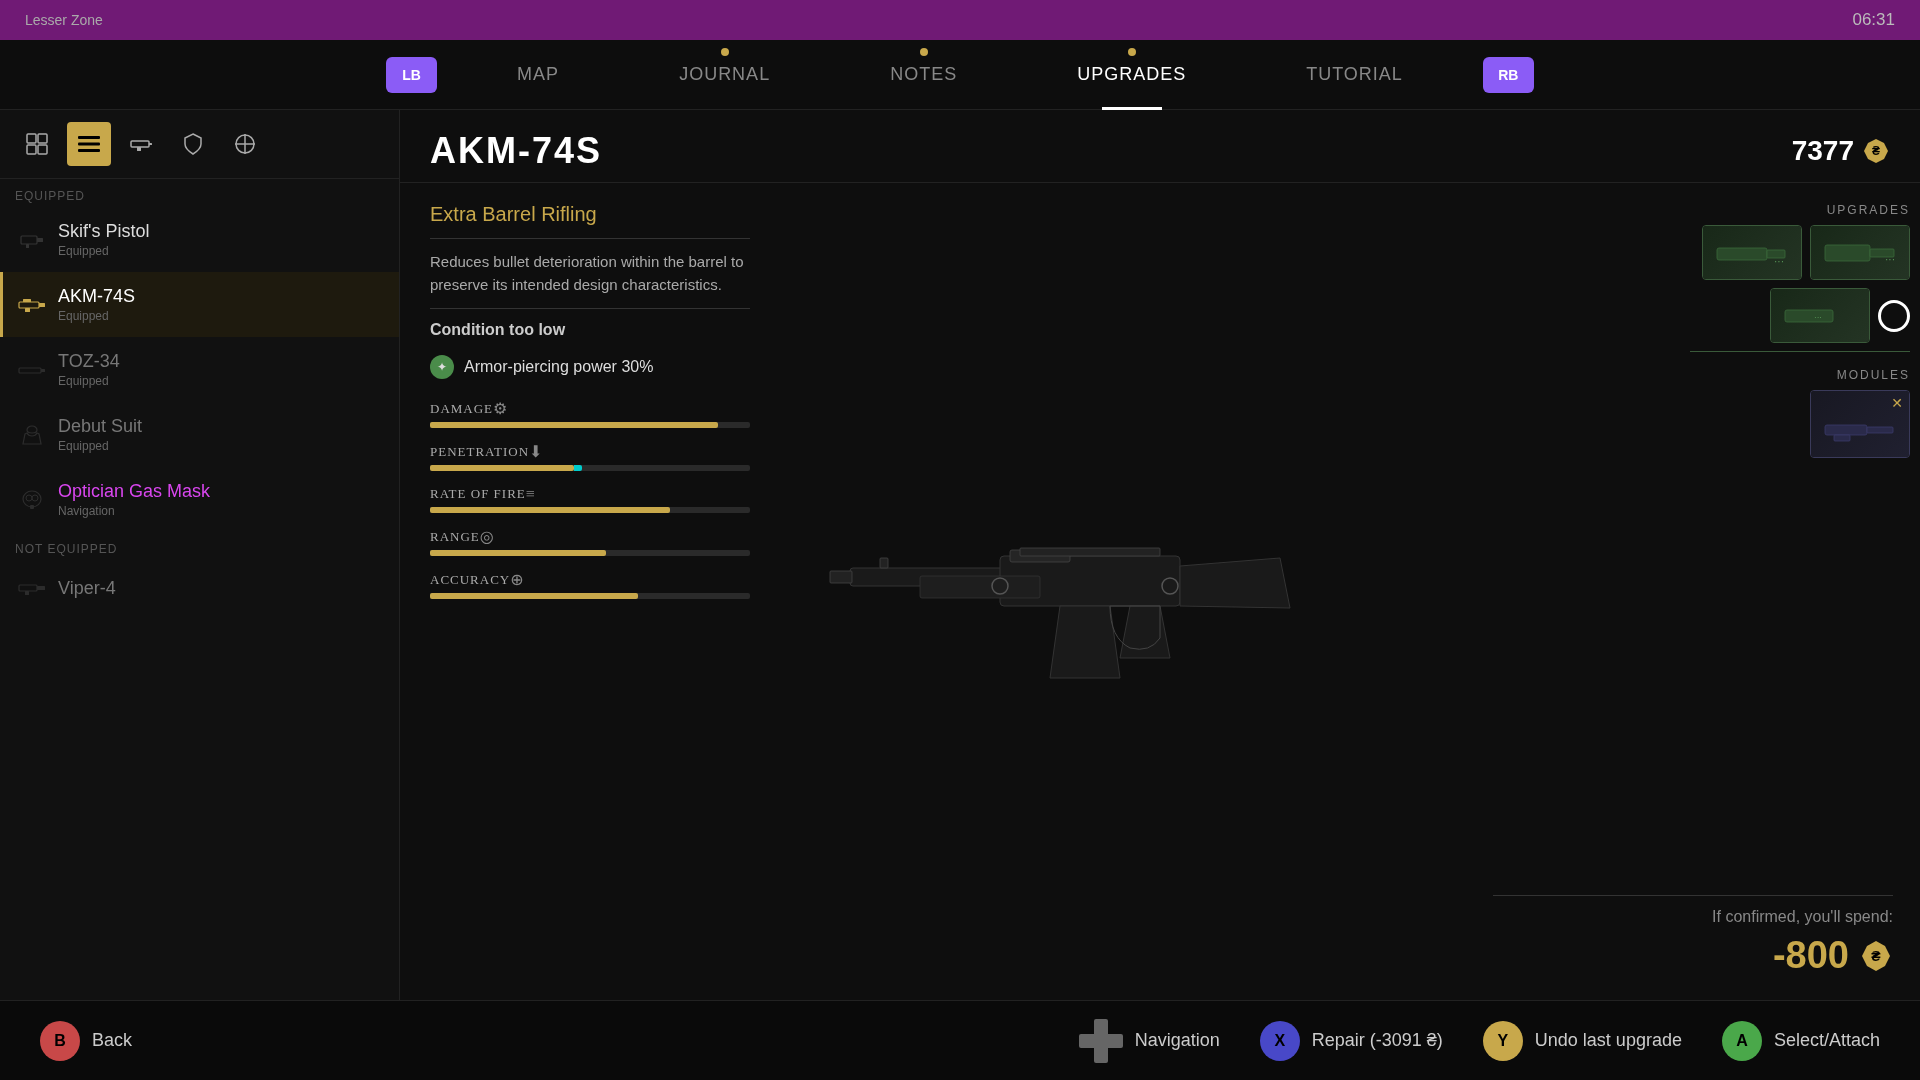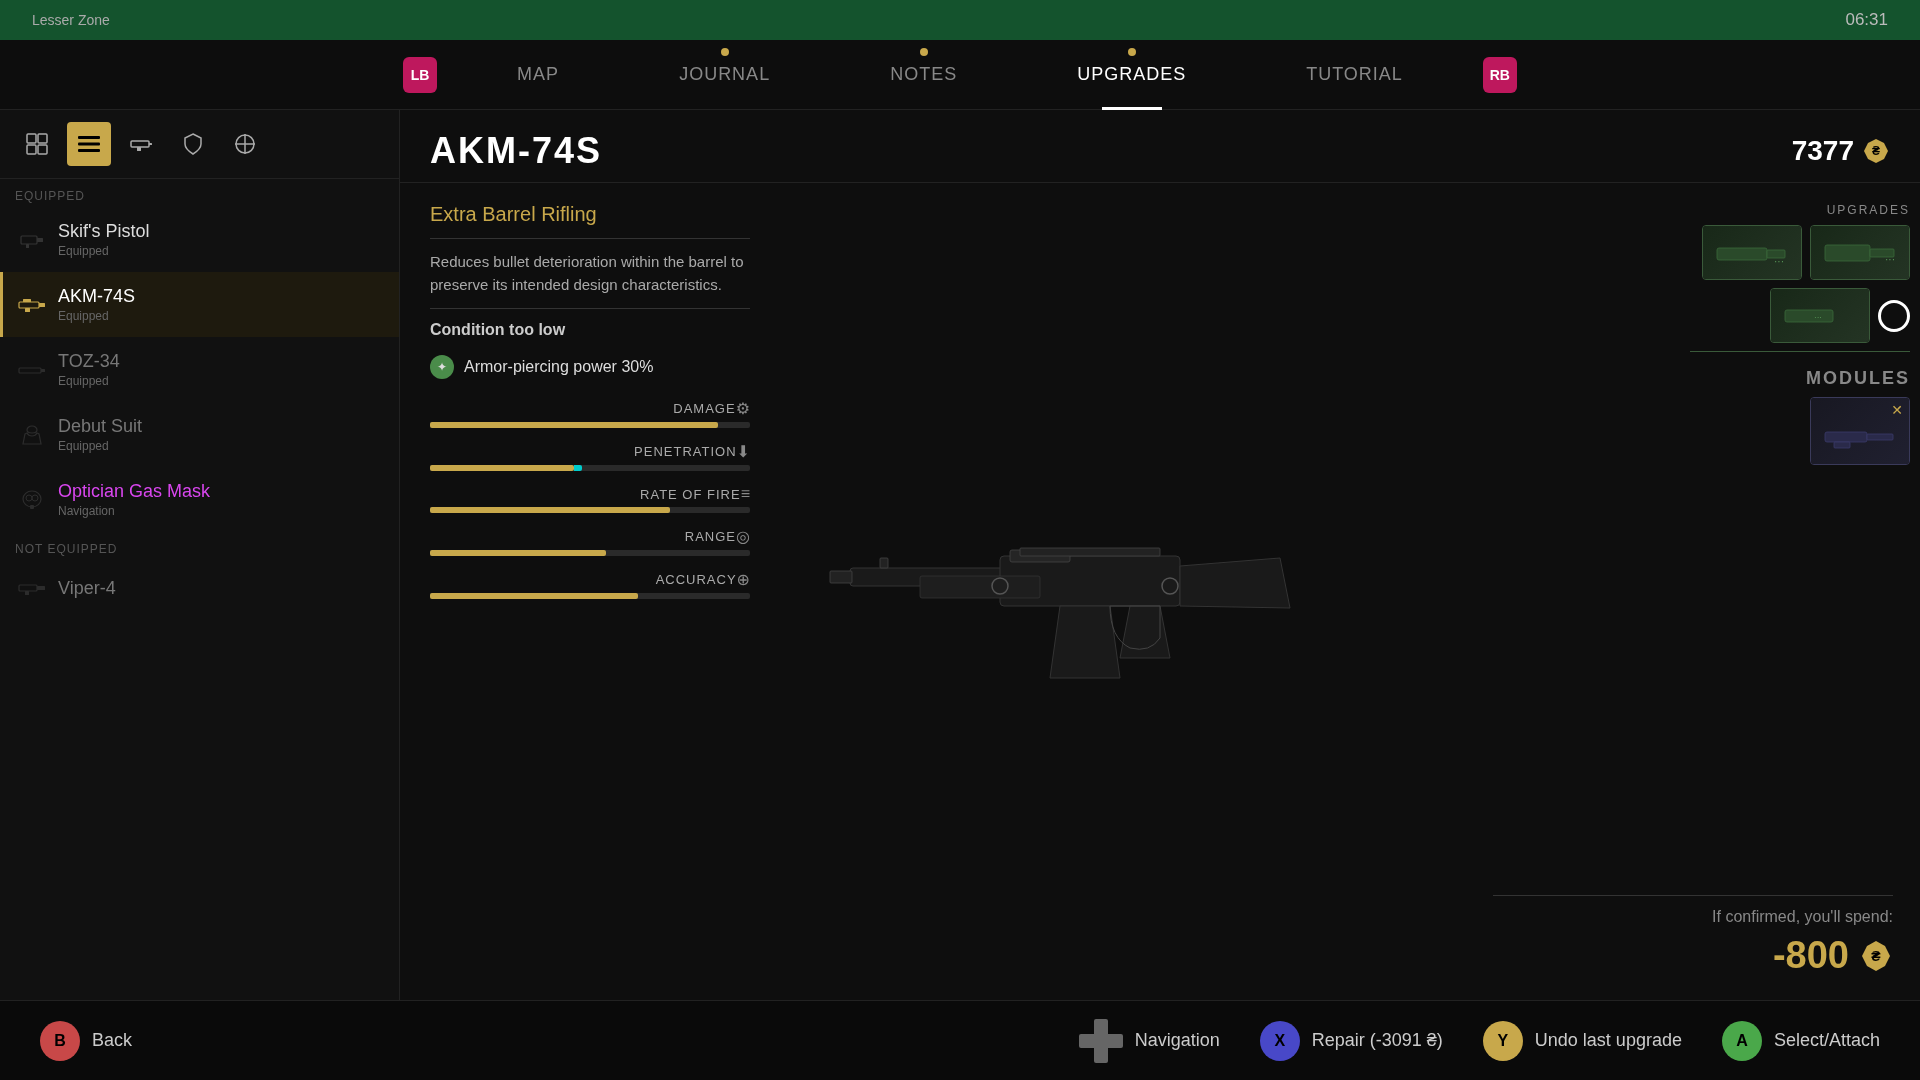--- a/index.html
+++ b/index.html
@@ -13,25 +13,25 @@
       position: relative;
     }
 
     
     .top-bar {
       position: absolute;
       top: 0;
       left: 0;
       right: 0;
       height: 40px;
-      background: #14532d;
+      background: #701a75;
       display: flex;
       align-items: center;
       justify-content: space-between;
-      padding: 0 32px;
+      padding: 0 25px;
       font-size: 14px;
       color: #aaa;
       z-index: 100;
       gap: 8px;
     }
     .top-bar-left { display: flex; align-items: center; gap: 10px; }
     .top-bar-right { font-size: 17px; color: #bbb; }
 
     
     .nav-tabs {
@@ -81,23 +81,23 @@
       transform: translateX(-50%);
       width: 8px;
       height: 8px;
       border-radius: 50%;
       background: #c8a84b;
     }
     .nav-lb, .nav-rb {
       display: flex;
       align-items: center;
       justify-content: center;
-      width: 34px;
+      width: 51px;
       height: 36px;
-      background: #be185d;
+      background: #8b5cf6;
       border-radius: 6px;
       color: #fff;
       font-size: 14px;
       font-weight: bold;
       margin: 0 20px;
       cursor: pointer;
     }
 
     
     .sidebar {
@@ -266,23 +266,24 @@
 
     
     .stats-section {
       margin-top: 20px;
     }
     .stat-row {
       margin-bottom: 14px;
     }
     .stat-header {
       display: flex;
-      justify-content: flex-end;
+      justify-content: flex-start;
       align-items: center;
       margin-bottom: 4px;
+      font-family: Liberation Serif, serif;
     }
     .stat-label {
       font-size: 13px;
       color: #aaa;
       letter-spacing: 1px;
       text-transform: uppercase;
     }
     .stat-icon {
       font-size: 16px;
       color: #888;
@@ -327,28 +328,27 @@
     .upgrades-label {
       font-size: 12px;
       color: #888;
       letter-spacing: 2px;
       text-transform: uppercase;
       margin-bottom: 8px;
       text-align: right;
     }
 
     .modules-label {
-      font-size: 18px;
+      font-size: 12px;
       color: #888;
       letter-spacing: 2px;
       text-transform: uppercase;
       margin-top: 16px;
       margin-bottom: 8px;
       text-align: right;
-      font-weight: bold;
     }
 
     
     .bottom-bar {
       position: absolute;
       bottom: 0;
       left: 0;
       right: 0;
       height: 80px;
       background: #0a0a0a;

